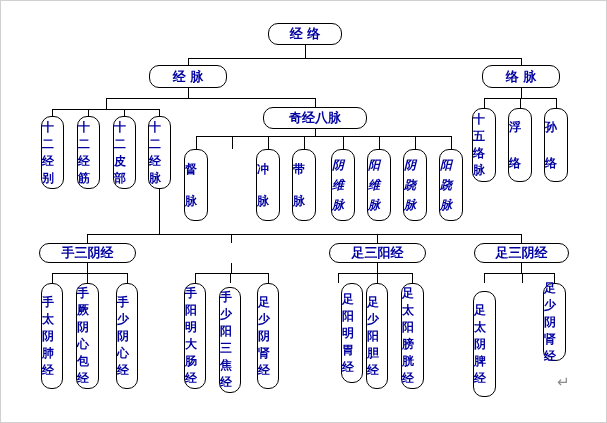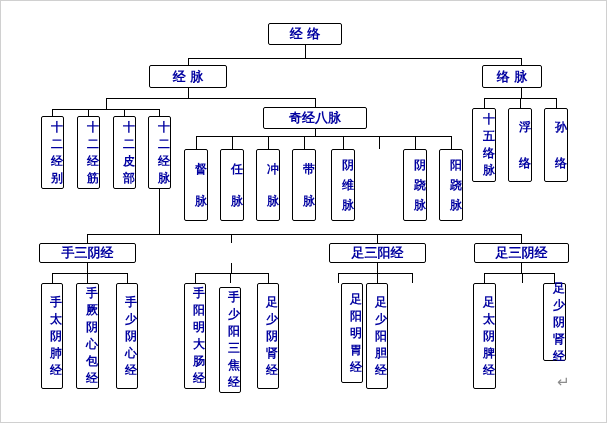--- a/index.html
+++ b/index.html
@@ -5,27 +5,27 @@
   html,body{margin:0;padding:0;background:#fff;}
   #canvas{
     position:relative;width:607px;height:423px;box-sizing:border-box;
     background:var(--canvas_bg,#fff);border:1px solid var(--frame,#d0d0d0);
     font-family:"DejaVu Sans",sans-serif;overflow:hidden;
   }
   .hl{position:absolute;height:1px;background:var(--line,#000);}
   .vl{position:absolute;width:1px;background:var(--line,#000);}
   .hbox,.vbox{
     position:absolute;box-sizing:border-box;background:#fff;
-    border:1px solid #000;border-radius:2px;
+    border:1px solid #000;border-radius:10px;
     color:var(--node_text,#0000a0);font-weight:bold;
-    display:flex;align-items:center;justify-content:center;text-align:right;
+    display:flex;align-items:center;justify-content:center;text-align:left;
   }
   .hbox{font-size:13px;white-space:nowrap;}
   .vbox{font-size:12px;word-break:break-all;line-height:17px;padding:1px 0;}
-  .lh20{line-height:20px;}
+  .lh20{line-height:20px;font-style:italic;}
   .lh32{line-height:32px;}
   .lh36{line-height:36px;}
   .pmark{
     position:absolute;left:556px;top:372px;color:var(--pmark,#8c8c8c);
     font-size:15px;font-weight:normal;
   }
 </style>
 </head>
 <body>
 
@@ -89,34 +89,34 @@
   <div class="vl" style="left:411px;top:272px;height:10px"></div>
 
   <div class="vl" style="left:520px;top:262px;height:10px"></div>
   <div class="hl" style="left:483px;top:272px;width:70px"></div>
   <div class="vl" style="left:483px;top:272px;height:10px"></div>
   <div class="vl" style="left:521px;top:272px;height:10px"></div>
   <div class="vl" style="left:553px;top:272px;height:10px"></div>
 
   <div class="hbox" style="left:267px;top:22px;width:74px;height:22px">经 络</div>
   <div class="hbox" style="left:148px;top:64px;width:78px;height:23px">经 脉</div>
-  <div class="hbox" style="left:481px;top:64px;width:60px;height:23px">络 脉</div>
+  <div class="hbox" style="left:481px;top:64px;width:78px;height:23px">络 脉</div>
 
   <div class="vbox" style="left:40px;top:115px;width:23px;height:73px">十二经别</div>
   <div class="vbox" style="left:76px;top:115px;width:23px;height:73px">十二经筋</div>
   <div class="vbox" style="left:112px;top:115px;width:23px;height:73px">十二皮部</div>
   <div class="vbox" style="left:147px;top:115px;width:23px;height:73px">十二经脉</div>
 
   <div class="hbox" style="left:262px;top:106px;width:104px;height:22px">奇经八脉</div>
 
   <div class="vbox lh32" style="left:183px;top:148px;width:24px;height:72px">督脉</div>
-  <div class="vbox lh32" style="left:219px;top:148px;width:24px;height:72px">任脉</div>
   <div class="vbox lh32" style="left:255px;top:148px;width:24px;height:72px">冲脉</div>
   <div class="vbox lh32" style="left:291px;top:148px;width:24px;height:72px">带脉</div>
   <div class="vbox lh20" style="left:330px;top:148px;width:24px;height:72px">阴维脉</div>
+  <div class="vbox lh20" style="left:366px;top:148px;width:24px;height:72px">阳维脉</div>
   <div class="vbox lh20" style="left:402px;top:148px;width:24px;height:72px">阴跷脉</div>
   <div class="vbox lh20" style="left:438px;top:148px;width:24px;height:72px">阳跷脉</div>
 
   <div class="vbox" style="left:471px;top:107px;width:24px;height:74px">十五络脉</div>
   <div class="vbox lh36" style="left:507px;top:107px;width:24px;height:74px">浮络</div>
   <div class="vbox lh36" style="left:543px;top:107px;width:24px;height:74px">孙络</div>
 
   <div class="hbox" style="left:38px;top:242px;width:97px;height:20px">手三阴经</div>
   <div class="hbox" style="left:328px;top:242px;width:97px;height:20px">足三阳经</div>
   <div class="hbox" style="left:473px;top:242px;width:95px;height:20px">足三阴经</div>
@@ -124,18 +124,19 @@
   <div class="vbox" style="left:40px;top:282px;width:22px;height:106px">手太阴肺经</div>
   <div class="vbox" style="left:75px;top:282px;width:23px;height:106px">手厥阴心包经</div>
   <div class="vbox" style="left:115px;top:282px;width:22px;height:106px">手少阴心经</div>
 
   <div class="vbox" style="left:183px;top:282px;width:22px;height:106px">手阳明大肠经</div>
   <div class="vbox" style="left:218px;top:286px;width:22px;height:106px">手少阳三焦经</div>
   <div class="vbox" style="left:256px;top:282px;width:22px;height:106px">足少阴肾经</div>
 
   <div class="vbox" style="left:340px;top:282px;width:22px;height:100px">足阳明胃经</div>
   <div class="vbox" style="left:365px;top:282px;width:22px;height:106px">足少阳胆经</div>
+  <div class="vbox" style="left:400px;top:282px;width:23px;height:106px">足太阳膀胱经</div>
 
-  <div class="vbox" style="left:472px;top:282px;width:23px;height:106px">足太阴脾经</div>
+  <div class="vbox" style="left:472px;top:290px;width:23px;height:106px">足太阴脾经</div>
   <div class="vbox" style="left:542px;top:282px;width:23px;height:78px">足少阴肾经</div>
 
   <div class="pmark">↵</div>
 </div>
 
 </body></html>

